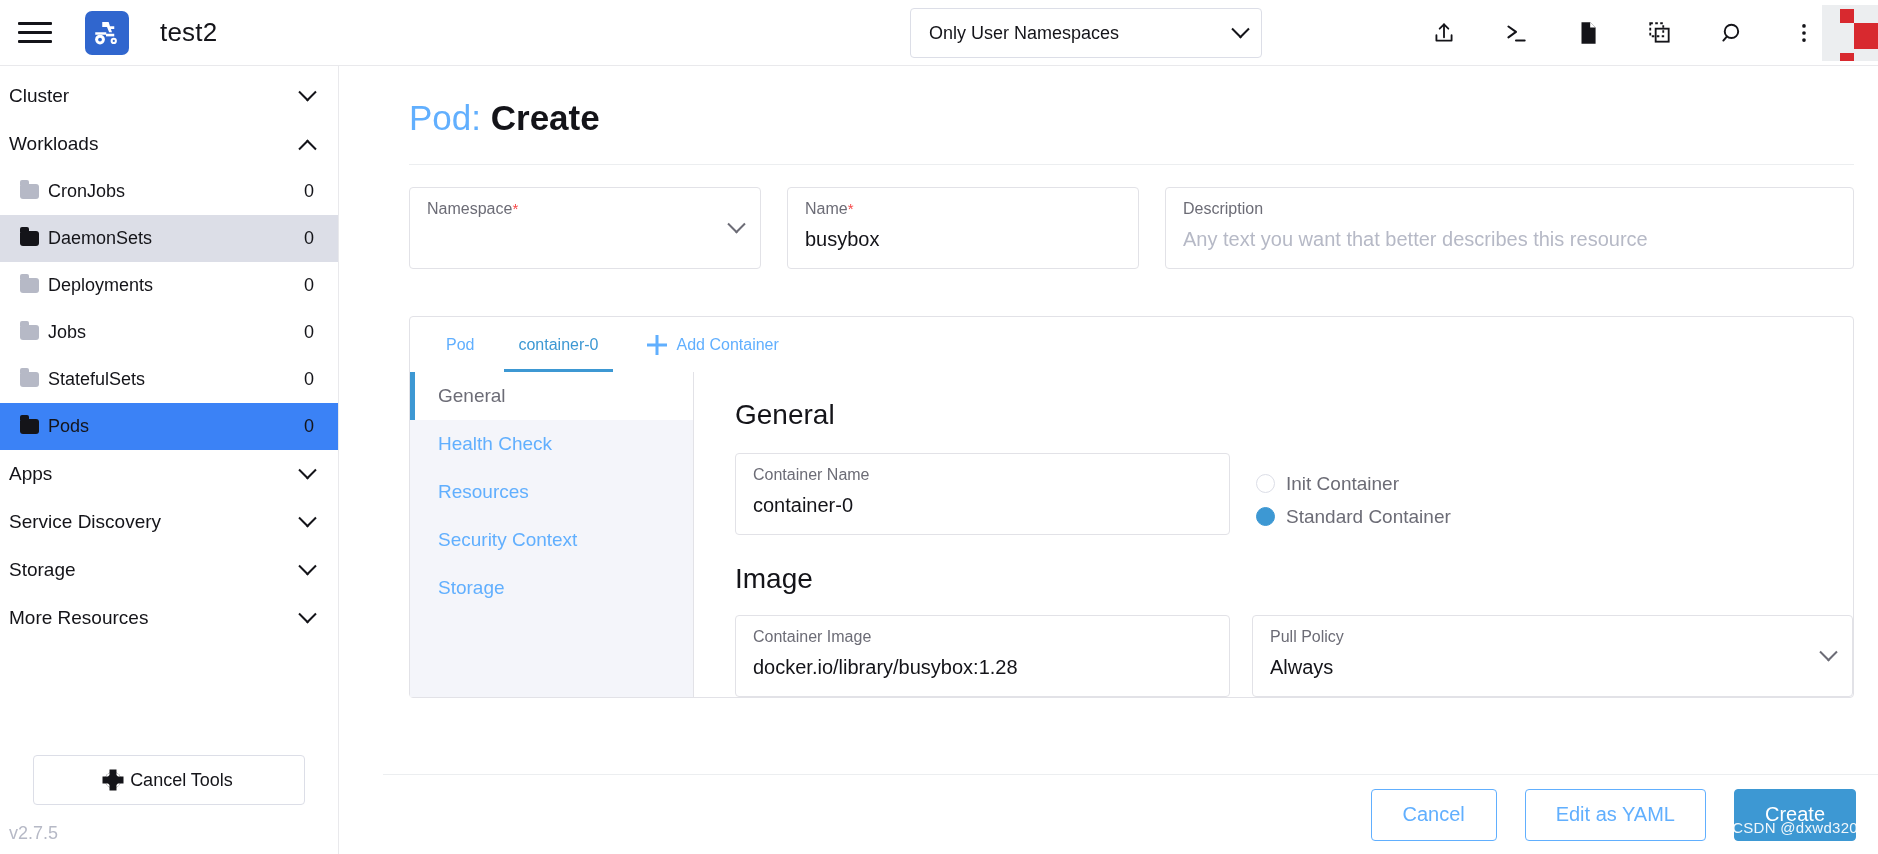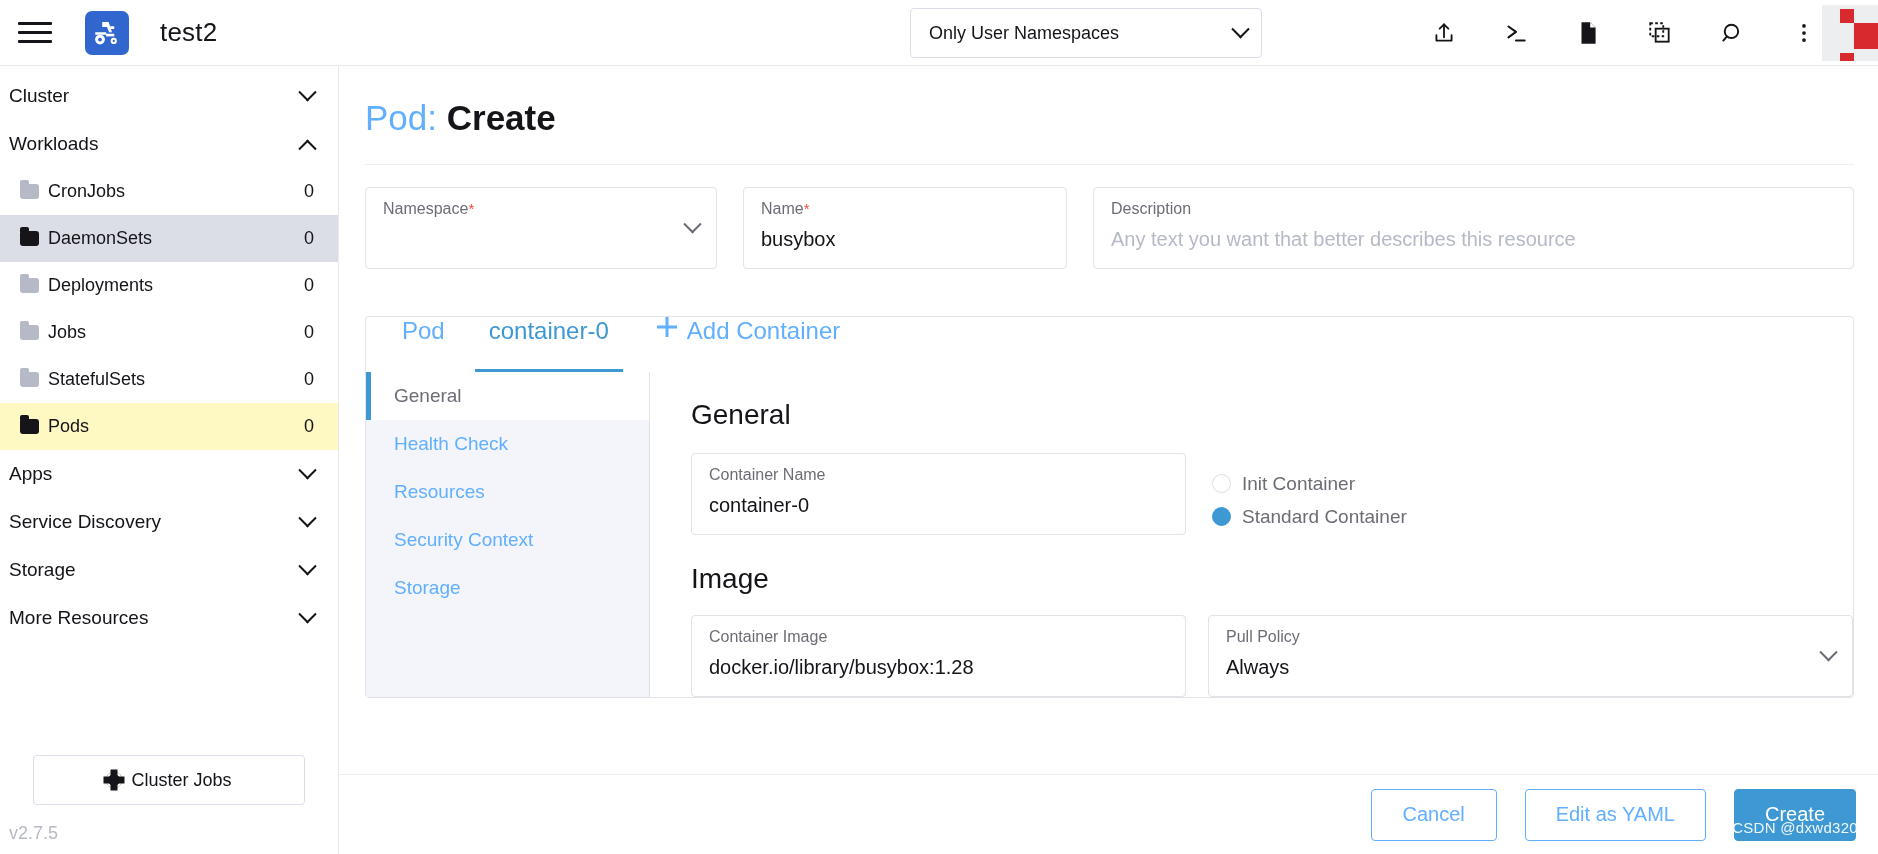--- a/index.html
+++ b/index.html
@@ -58,21 +58,21 @@
   .avatar-wrap {
     position: absolute; right: 0; top: 0; height: 66px; width: 56px;
     display: flex; align-items: center; justify-content: flex-start; overflow: hidden;
   }
   .avatar {
     width: 56px; height: 56px; background: #eceef0; position: relative; overflow: hidden;
   }
   .avatar i { position: absolute; background: #d8292f; display:block; }
 
   
-  .body { flex: 1; display: flex; min-height: 0; }
+  .body { flex: 1; display: flex; min-height: 0; gap: 44px; }
 
   
   .sidebar {
     width: 339px; min-width: 339px;
     border-right: 1px solid #e9e9ec;
     background: #fff;
     display: flex; flex-direction: column;
     position: relative;
   }
   .nav-scroll { flex: 1; overflow: hidden; padding-top: 6px; }
@@ -81,21 +81,21 @@
     height: 48px; padding: 0 24px 0 9px;
     font-size: 19px; color: #141419; cursor: pointer;
   }
   .nav-group .chev { margin-left: auto; }
   .nav-item {
     display: flex; align-items: center;
     height: 47px; padding: 0 24px 0 20px;
     font-size: 18px; color: #141419; cursor: pointer;
   }
   .nav-item.active { background: #dcdee7; }
-  .nav-item.soft { background: #fef9c3; }
+  .nav-item.soft { background: #3b82f6; }
   .nav-item .folder {
     width: 19px; height: 15px; margin-right: 9px; flex: none;
     background: #b6b9c6; border-radius: 2px 3px 3px 3px; position: relative;
   }
   .nav-item .folder::before {
     content:""; position:absolute; left:0; top:-4px; width: 9px; height: 5px;
     background: inherit; border-radius: 2px 2px 0 0;
   }
   .nav-item.active .folder, .nav-item.soft .folder { background: #141419; }
   .nav-item .count { margin-left: auto; font-size: 18px; color: #141419; }
@@ -132,33 +132,33 @@
   .field {
     border: 1px solid #e2e2e7; border-radius: 4px; background: #fff;
     height: 82px; padding: 11px 12px 0 17px; position: relative;
   }
   .field .lbl { font-size: 16px; color: #6c6c76; line-height: 20px; }
   .field .lbl .req { color: #f64747; font-size: 15px; }
   .field .val { font-size: 20px; color: #141419; margin-top: 9px; }
   .field .val.ph { color: #b6b9c6; }
   .field .sel-chev { position: absolute; right: 17px; top: 34px; }
   .f-ns { width: 352px; }
-  .f-name { width: 324px; }
+  .f-name { width: 352px; }
   .f-desc { flex: 1; }
 
   .tabs-card {
     margin-top: 47px;
     border: 1px solid #e2e2e7; border-radius: 4px; background: #fff;
   }
   .tabs {
     display: flex; align-items: stretch; height: 55px; padding-left: 14px;
   }
   .tab {
-    display: flex; align-items: flex-start; padding: 0 22px;
-    font-size: 24px; color: #61affe; cursor: pointer; position: relative;
+    display: flex; align-items: center; padding: 0 22px;
+    font-size: 16px; color: #61affe; cursor: pointer; position: relative;
   }
   .tab.active { color: #3d98d3; }
   .tab.active::after {
     content:""; position:absolute; left: 8px; right: 8px; bottom: -1px; height: 4px;
     background: #3d98d3;
   }
   .tab.add { color: #61affe; gap: 10px; padding-left: 26px; }
   .plus {
     display:inline-block; width: 20px; height: 20px; position: relative; flex:none;
   }
@@ -372,21 +372,21 @@
         </div>
         <div class="nav-group">
           <span>More Resources</span>
           <span class="chev"></span>
         </div>
       </div>
 
       <div class="sidebar-foot">
         <div class="cluster-tools-btn">
           <span class="gear"></span>
-          <span>Cluster Jobs</span>
+          <span>Cancel Tools</span>
         </div>
       </div>
       <div class="version">v2.7.5</div>
     </div>
 
     <div class="main">
       <div class="main-scroll">
 
         <div class="page-title">
           <span class="res">Pod:</span>

